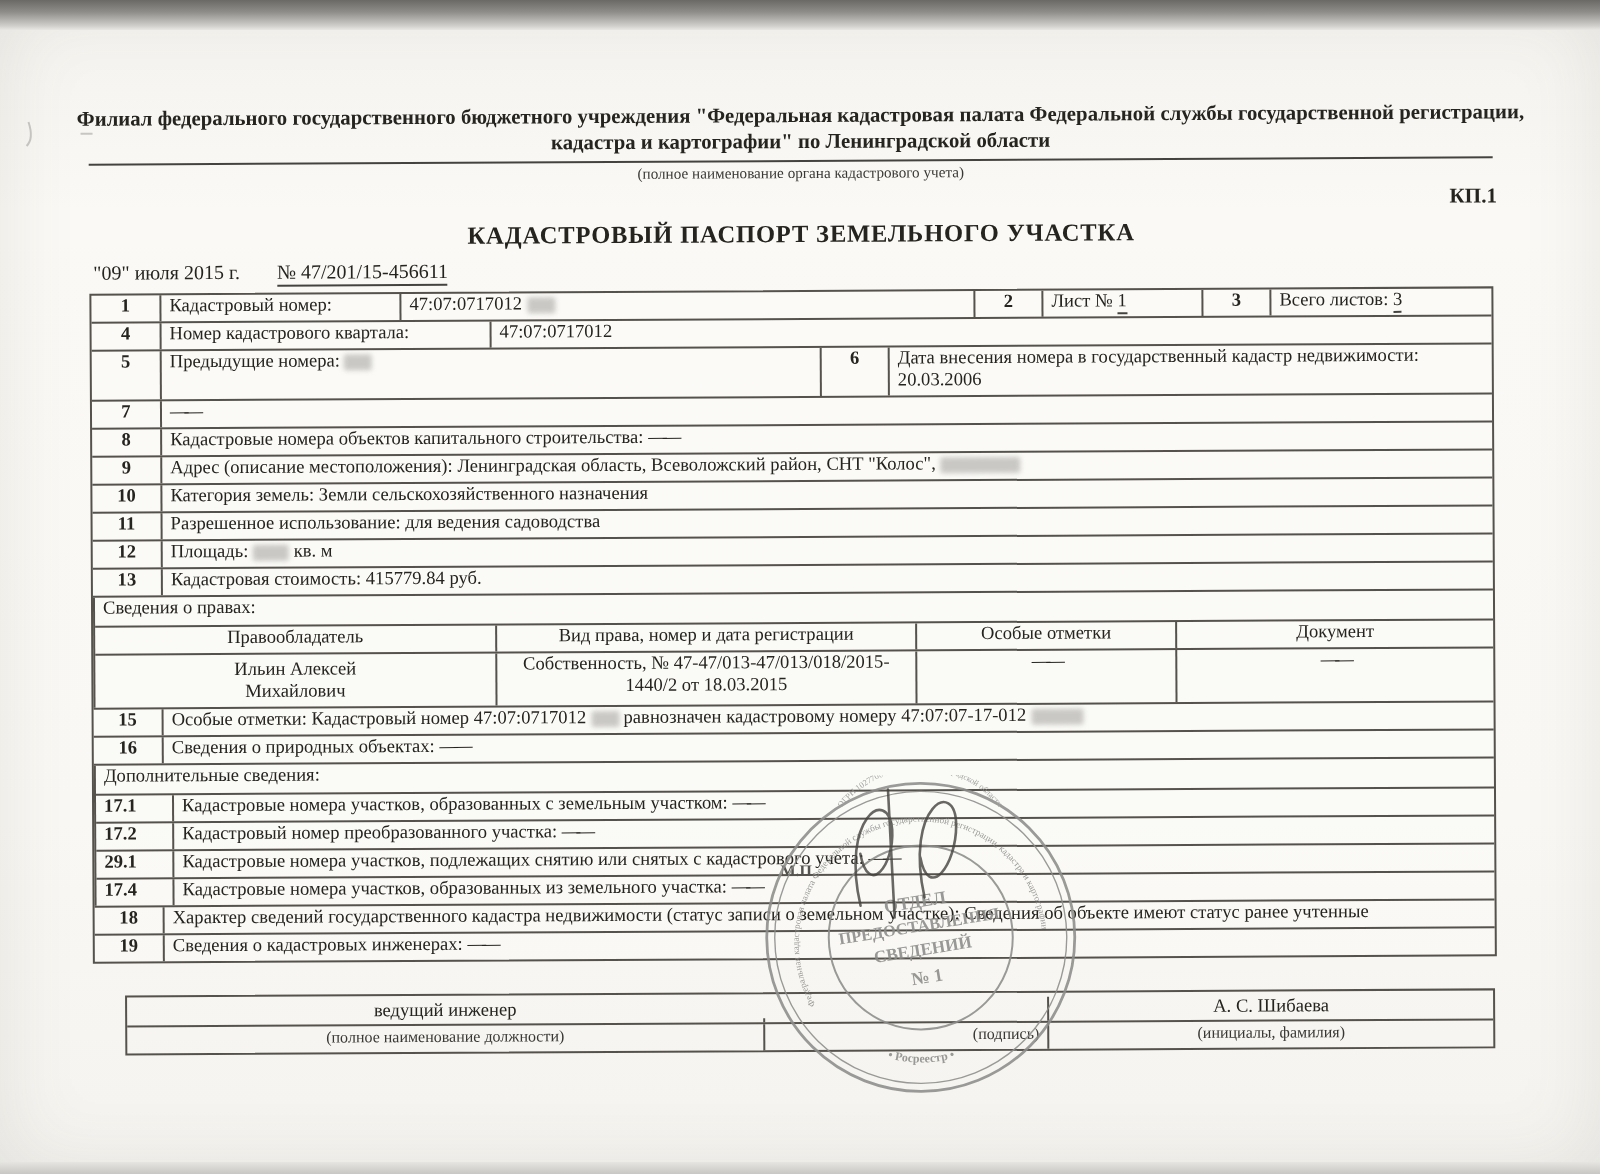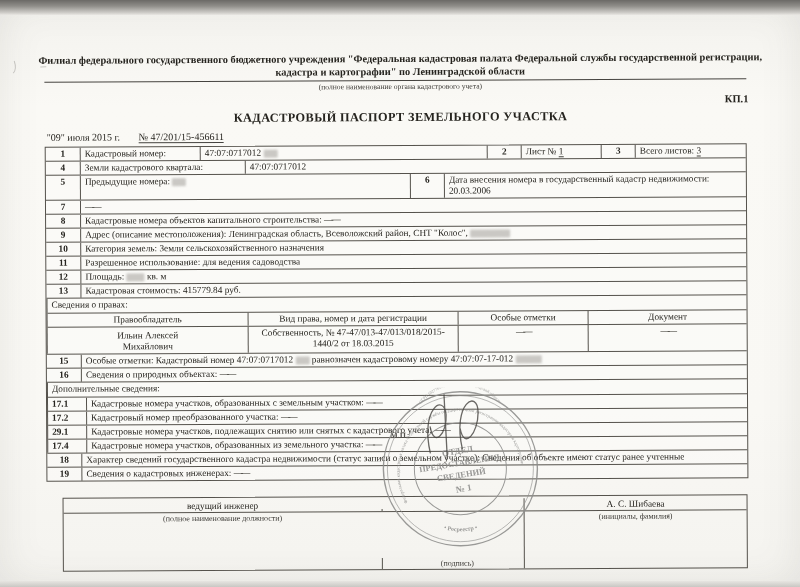--- a/index.html
+++ b/index.html
@@ -60,21 +60,21 @@
   .subrow{display:flex;border-top:1px solid #55524c;min-height:12px;}
   .subnum{flex:0 0 38px;font-weight:bold;padding:1px 4px;box-sizing:border-box;}
   .subtext{flex:1 1 auto;padding:1px 4px;border-left:1px solid #55524c;}
   
   .sig{margin:16px 0 0 60px;width:685px;border:1px solid #55524c;box-sizing:border-box;font-size:9.3px;background:transparent;}
   .sigrow{display:flex;}
   .sigrow.top{min-height:14px;align-items:flex-end;}
   .sigrow.bottom{border-top:1px solid #55524c;min-height:13px;font-size:8px;color:#3a3834;}
   .sigc{box-sizing:border-box;padding:1px 4px;text-align:center;}
   .sigc.c1{flex:0 0 318px;} .sigc.c2{flex:0 0 142px;border-left:1px solid #55524c;} .sigc.c3{flex:1 1 auto;border-left:1px solid #55524c;}
-  .sigc.c2.capt{text-align:center;padding-left:12px;margin-top:46px;}
+  .sigc.c2.capt{text-align:right;padding-left:12px;}
   .mp-mark{position:absolute;left:388px;top:416px;font-size:8px;font-weight:bold;color:#55534f;}
   
   .stamp-svg{position:absolute;left:377px;top:373px;opacity:.88;}
   .sign-svg{position:absolute;left:402px;top:374px;}
   .penmark-svg{position:absolute;left:10px;top:38px;opacity:.45;}
 </style>
 </head>
 <body>
 
 <div class="page">
@@ -107,21 +107,21 @@
           <span>Лист № </span><span class="u">1</span>
         </div>
         <div class="cell w34">3</div>
         <div class="cell w111">
           <span>Всего листов: </span><span class="u">3</span>
         </div>
       </div>
 
       <div class="row">
         <div class="cell nb numc">4</div>
-        <div class="cell w165">Земли кадастрового квартала:</div>
+        <div class="cell w165">Номер кадастрового квартала:</div>
         <div class="cell grow">47:07:0717012</div>
       </div>
 
       <div class="row">
         <div class="cell nb numc">5</div>
         <div class="cell w330">
           <span>Предыдущие номера:</span>
           <span class="redact rw14"></span>
         </div>
         <div class="cell w34">6</div>

